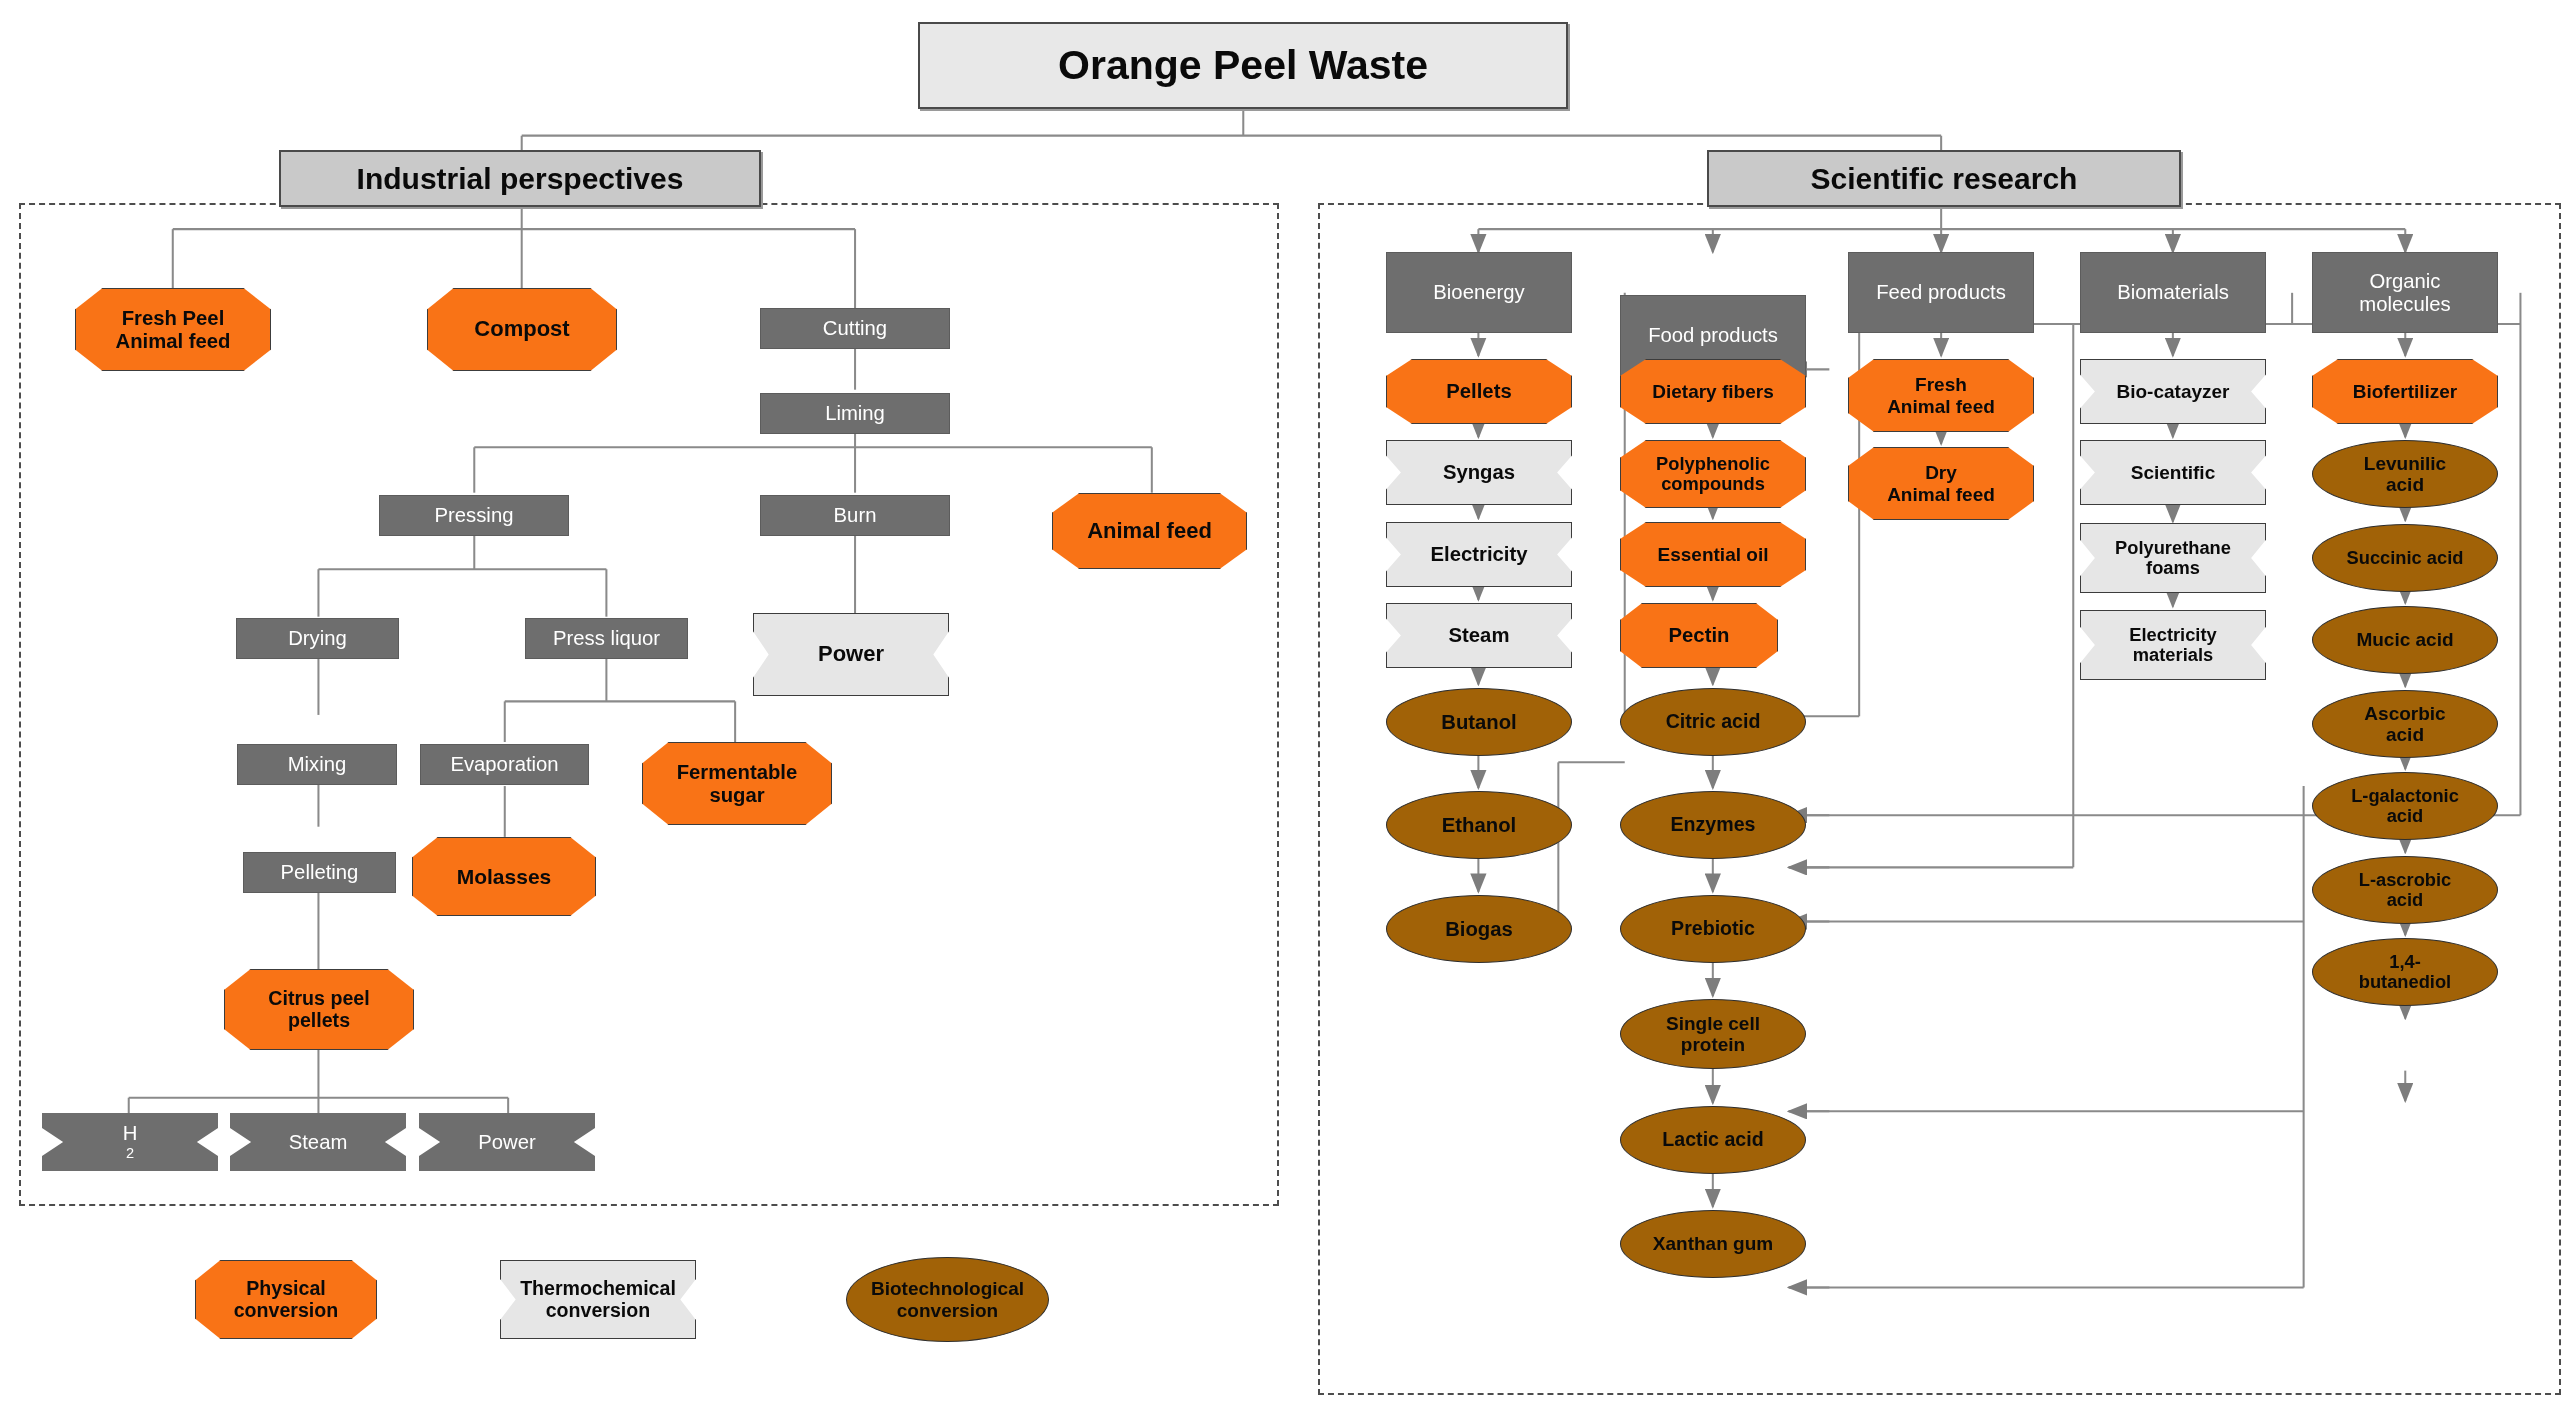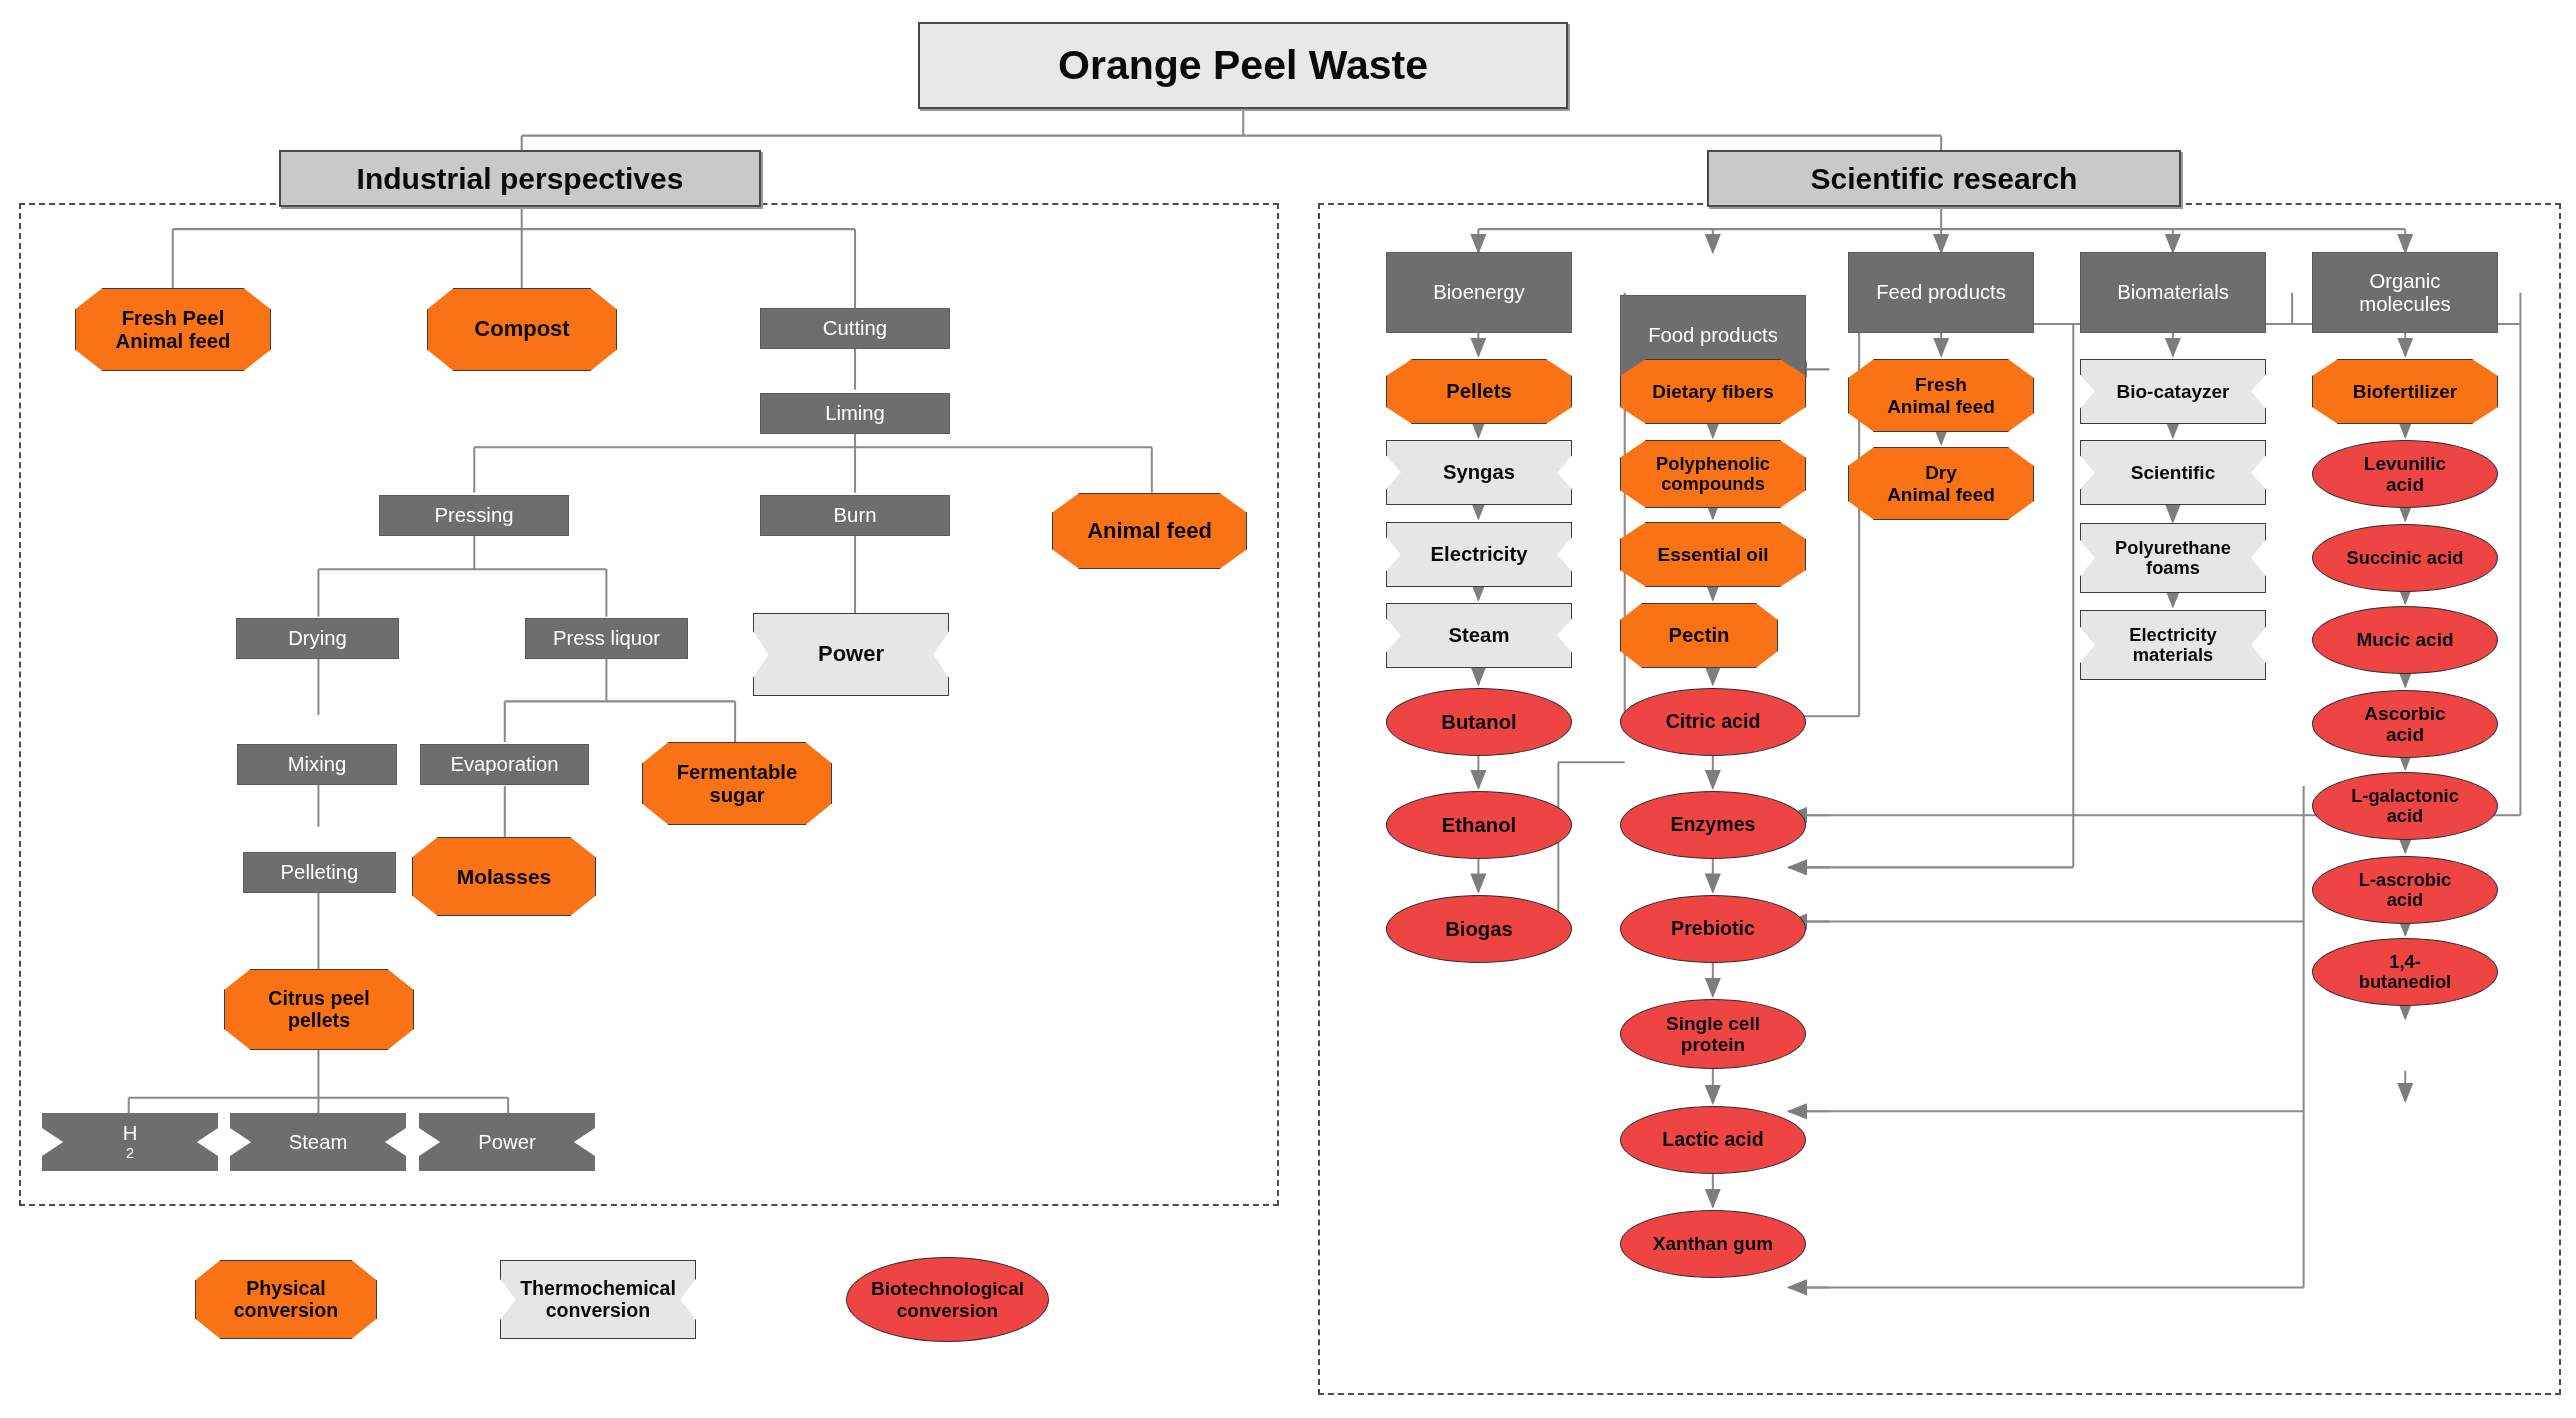--- a/index.html
+++ b/index.html
@@ -25,21 +25,21 @@
 
   
   .octa{background:#f97316;border:1.4px solid #3c3c3c;
         clip-path:polygon(14% 0,86% 0,100% 26%,100% 74%,86% 100%,14% 100%,0 74%,0 26%);
         box-shadow:none;}
 
   
   .conc{background:#e6e6e6;border:1.4px solid #3c3c3c;}
 
   
-  .elli{background:#ef4444;border:1.4px solid #2e2e2e;border-radius:50%;}
+  .elli{background:#a16207;border:1.4px solid #2e2e2e;border-radius:50%;}
 
   
   .dconc{background:#6e6e6e;color:#fff;font-weight:normal;}
 
   .dashbox{position:absolute;border:2px dashed #4d4d4d;box-sizing:border-box;}
 
   .sub{font-size:0.72em;vertical-align:-0.25em;}
 </style>
 </head>
 <body>

